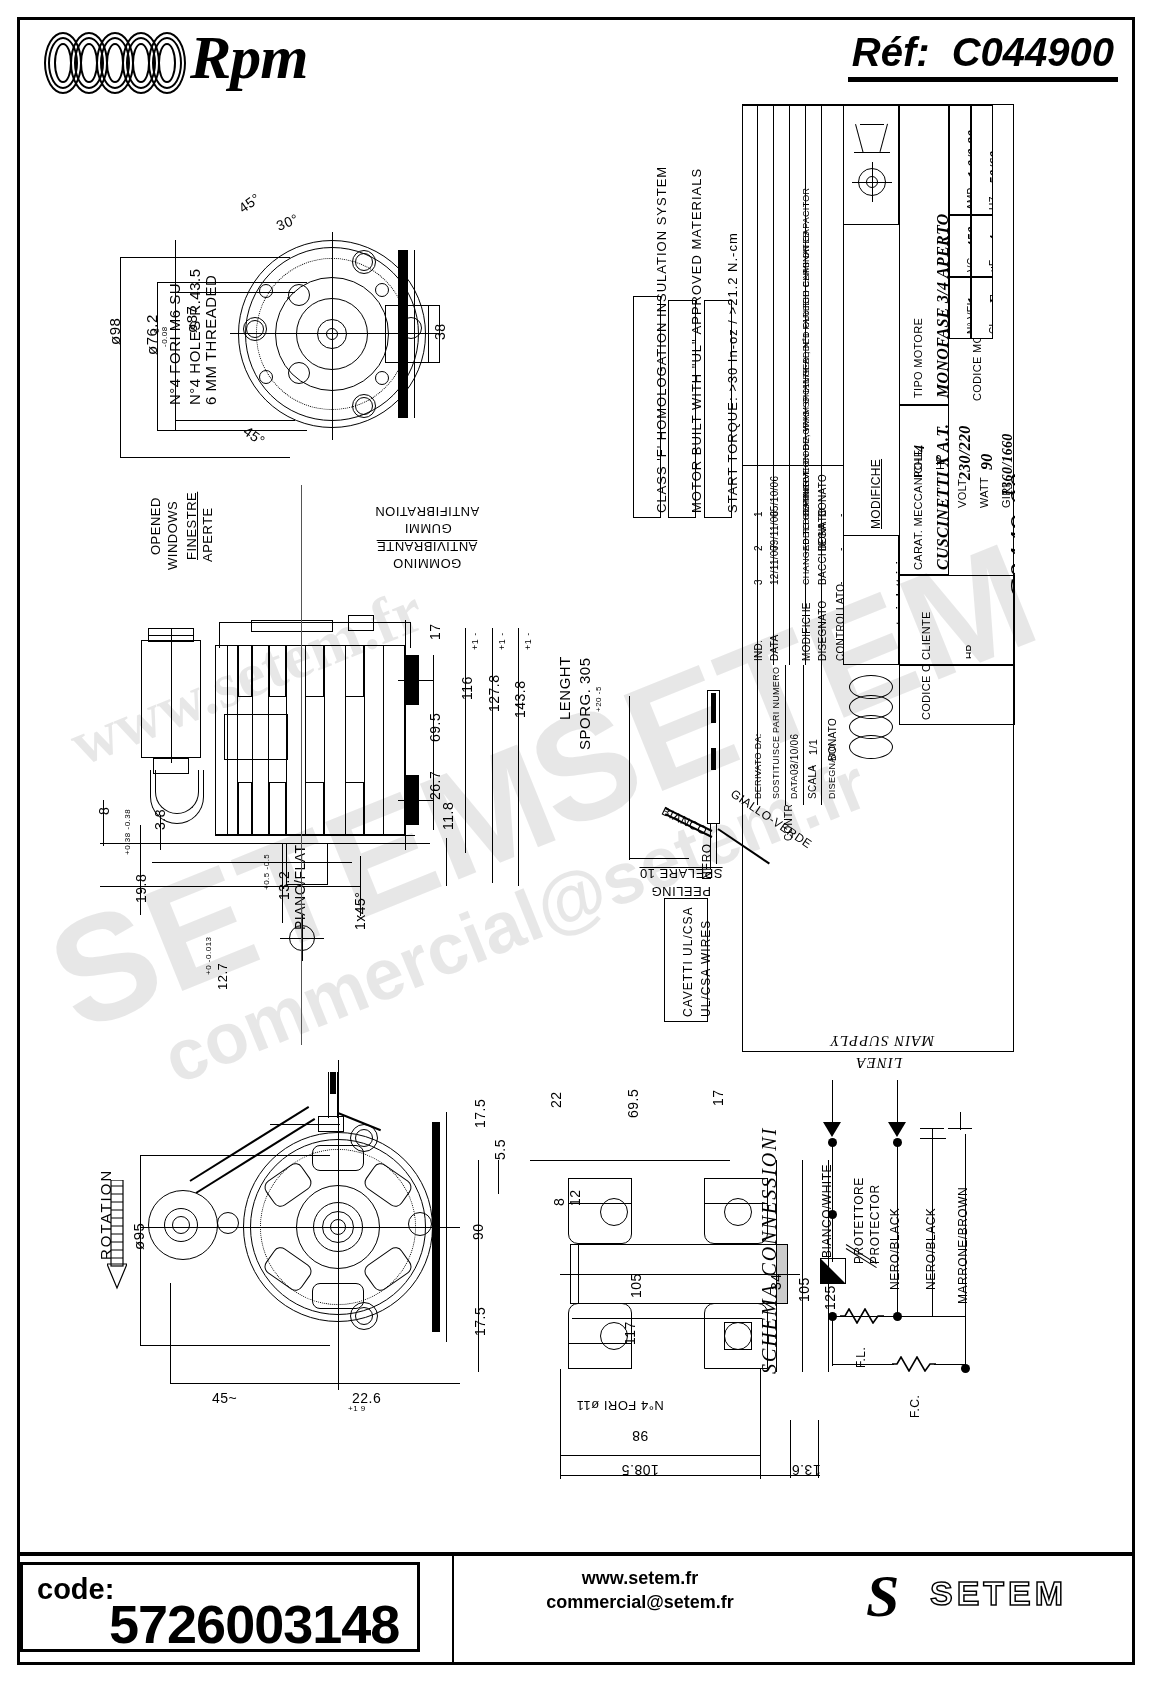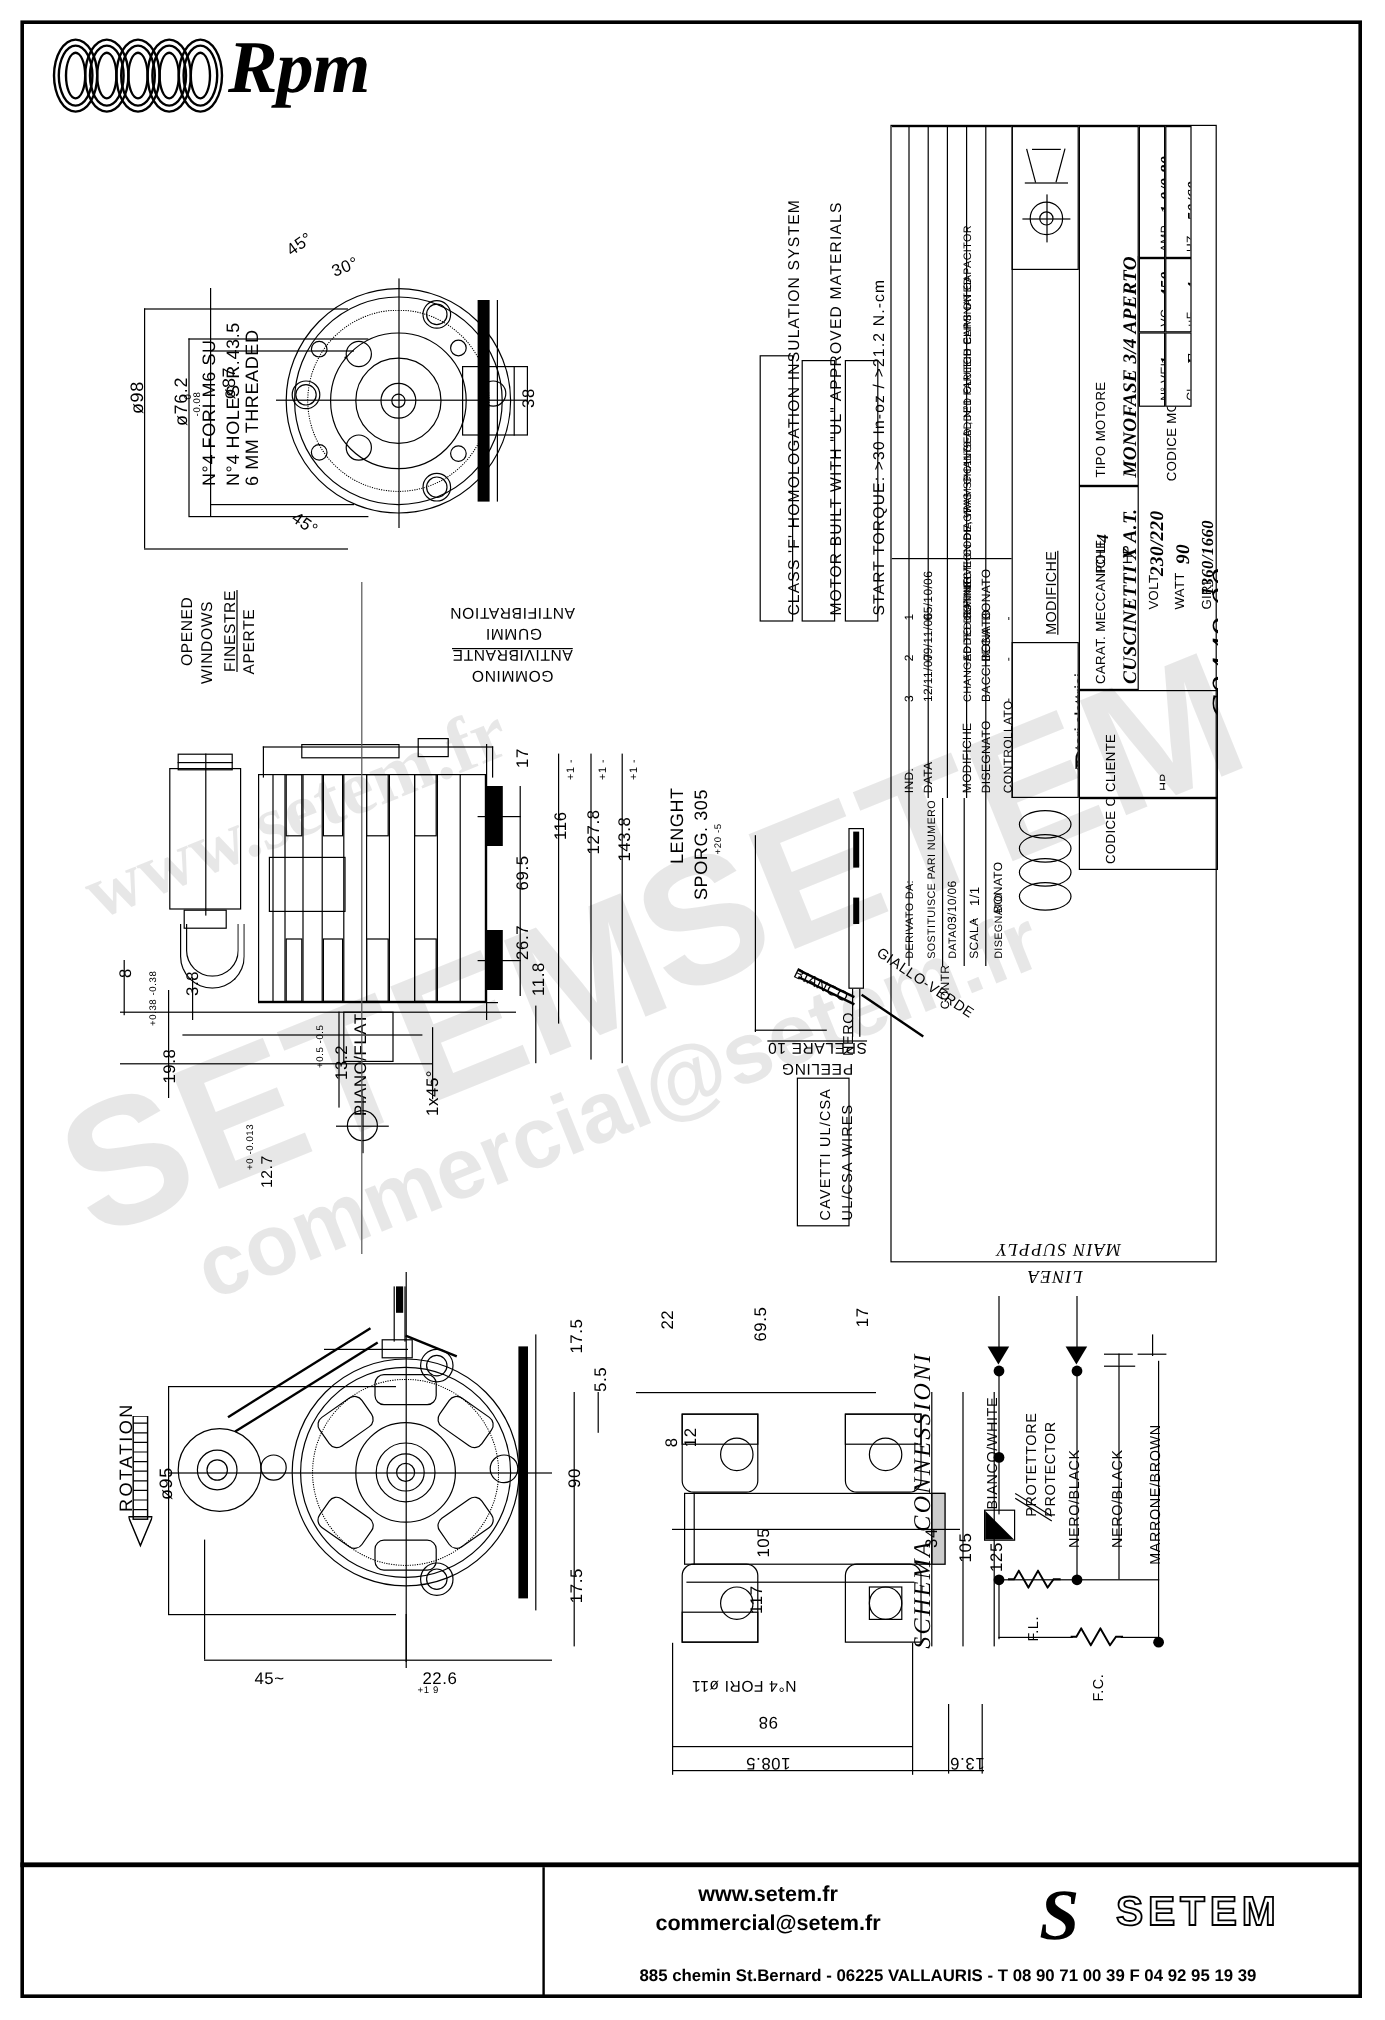--- a/index.html
+++ b/index.html
@@ -84,20 +84,23 @@
           <i></i>
         </div>
       <div class="coil" style="left:78px">
           <i></i>
         </div>
       <div class="coil" style="left:104px">
           <i></i>
         </div>
     </div>
     <div class="logo-rpm">Rpm</div>
+    <div class="ref">
+      <span class="rlab">Réf:</span><span>C044900</span>
+    </div>
   </div>
 
   <div class="wm wm1">www.setem.fr</div>
   <div class="wm wm2">SETEM</div>
   <div class="wm wm3">commercial@setem.fr</div>
   <div class="wm wm4">SETEM</div>
 
   <div>
 
     <div class="dim r90" style="left:106px;top:345px;font-size:15px;">ø98</div>
@@ -635,21 +638,24 @@
     <div class="dim r180" style="left:756px;top:1462px;width:100px;text-align:center;font-size:14px;">13.6</div>
     <div class="ln h" style="left:560px;top:1475px;width:260px;"></div>
     <div class="ln h" style="left:560px;top:1455px;width:200px;"></div>
     <div class="ln v" style="left:560px;top:1369px;height:110px;"></div>
     <div class="ln v" style="left:760px;top:1369px;height:110px;"></div>
     <div class="ln v" style="left:790px;top:1420px;height:58px;"></div>
     <div class="ln v" style="left:818px;top:1420px;height:58px;"></div>
   </div>
 
   <div class="footbar"></div>
+  <div class="codebox">
+    <div class="codelab">code:</div>
+    <div class="codenum">5726003148</div>
+  </div>
   <div class="vsep"></div>
   <div class="ftxt fw">www.setem.fr</div>
   <div class="ftxt fm">commercial@setem.fr</div>
-  <div class="ftxt faddr">885 chemin St.Bernard  -  06225 VALLAURIS  -  T 08 90 71 00 39   F 04 92 95 19 39</div>
   <div class="setem-logo">
     <div class="setem-s">S</div>
     <div class="setem-word">SETEM</div>
   </div>
 </div>
 
 </body></html>

